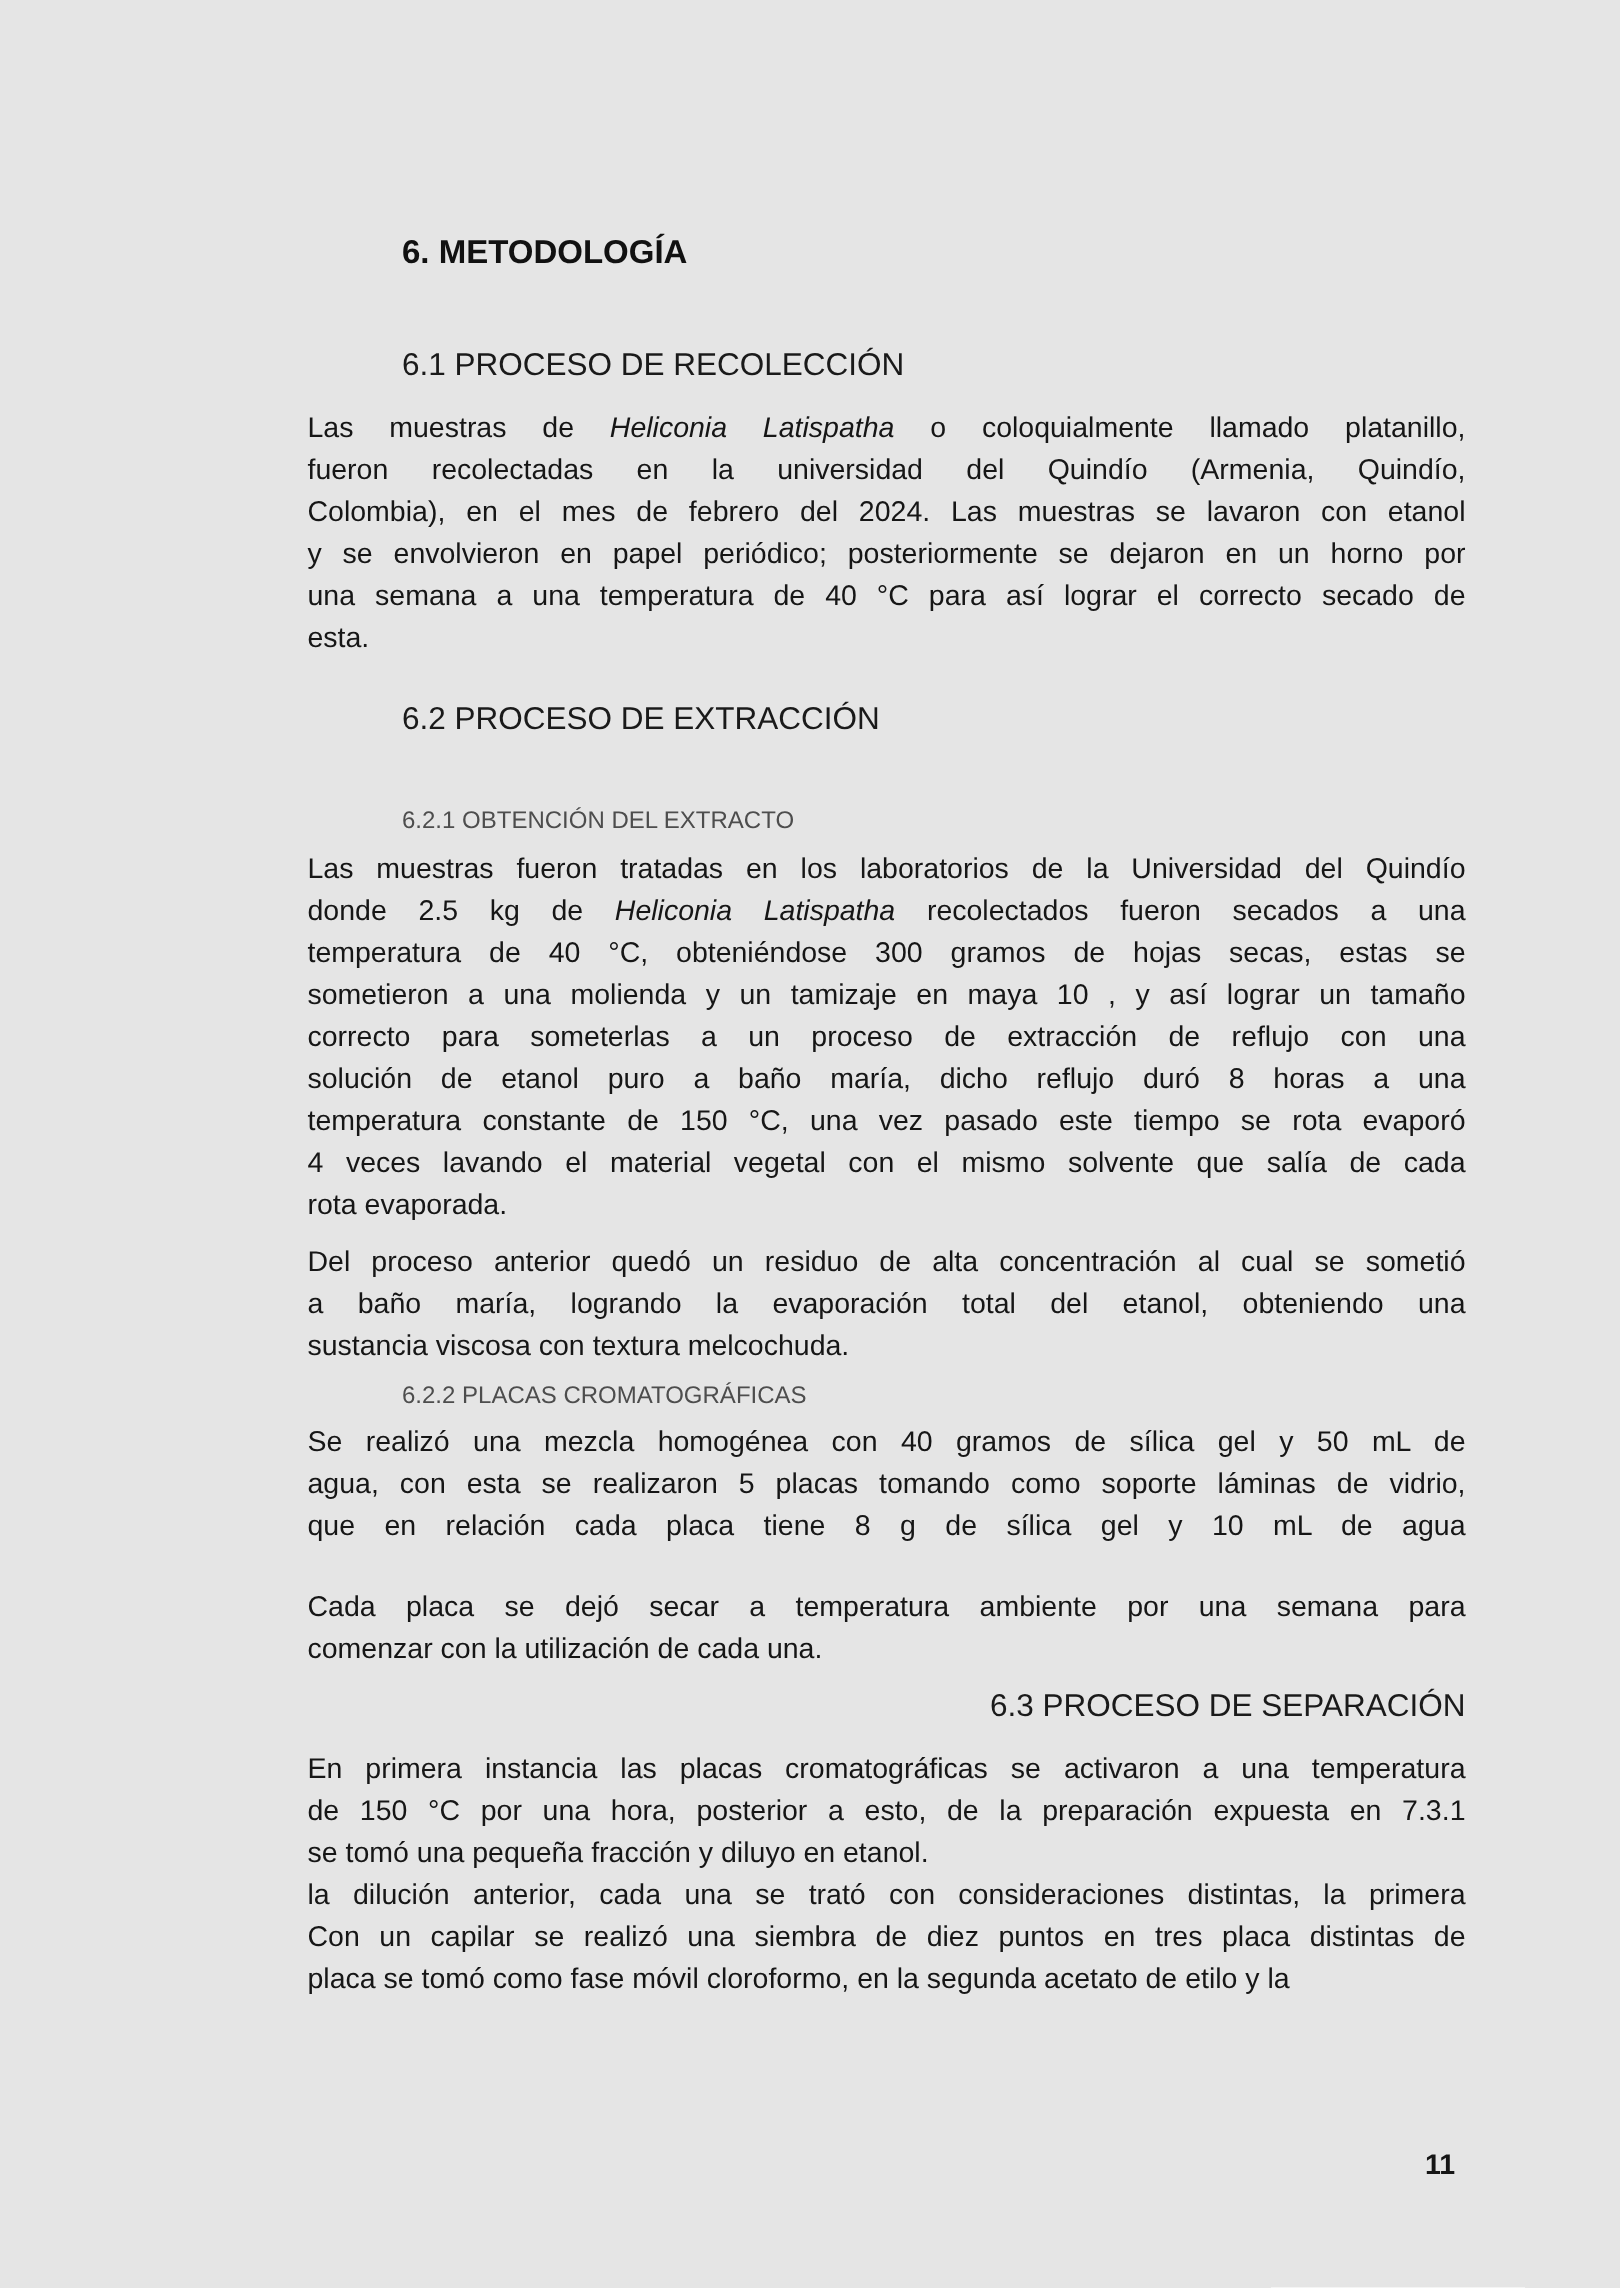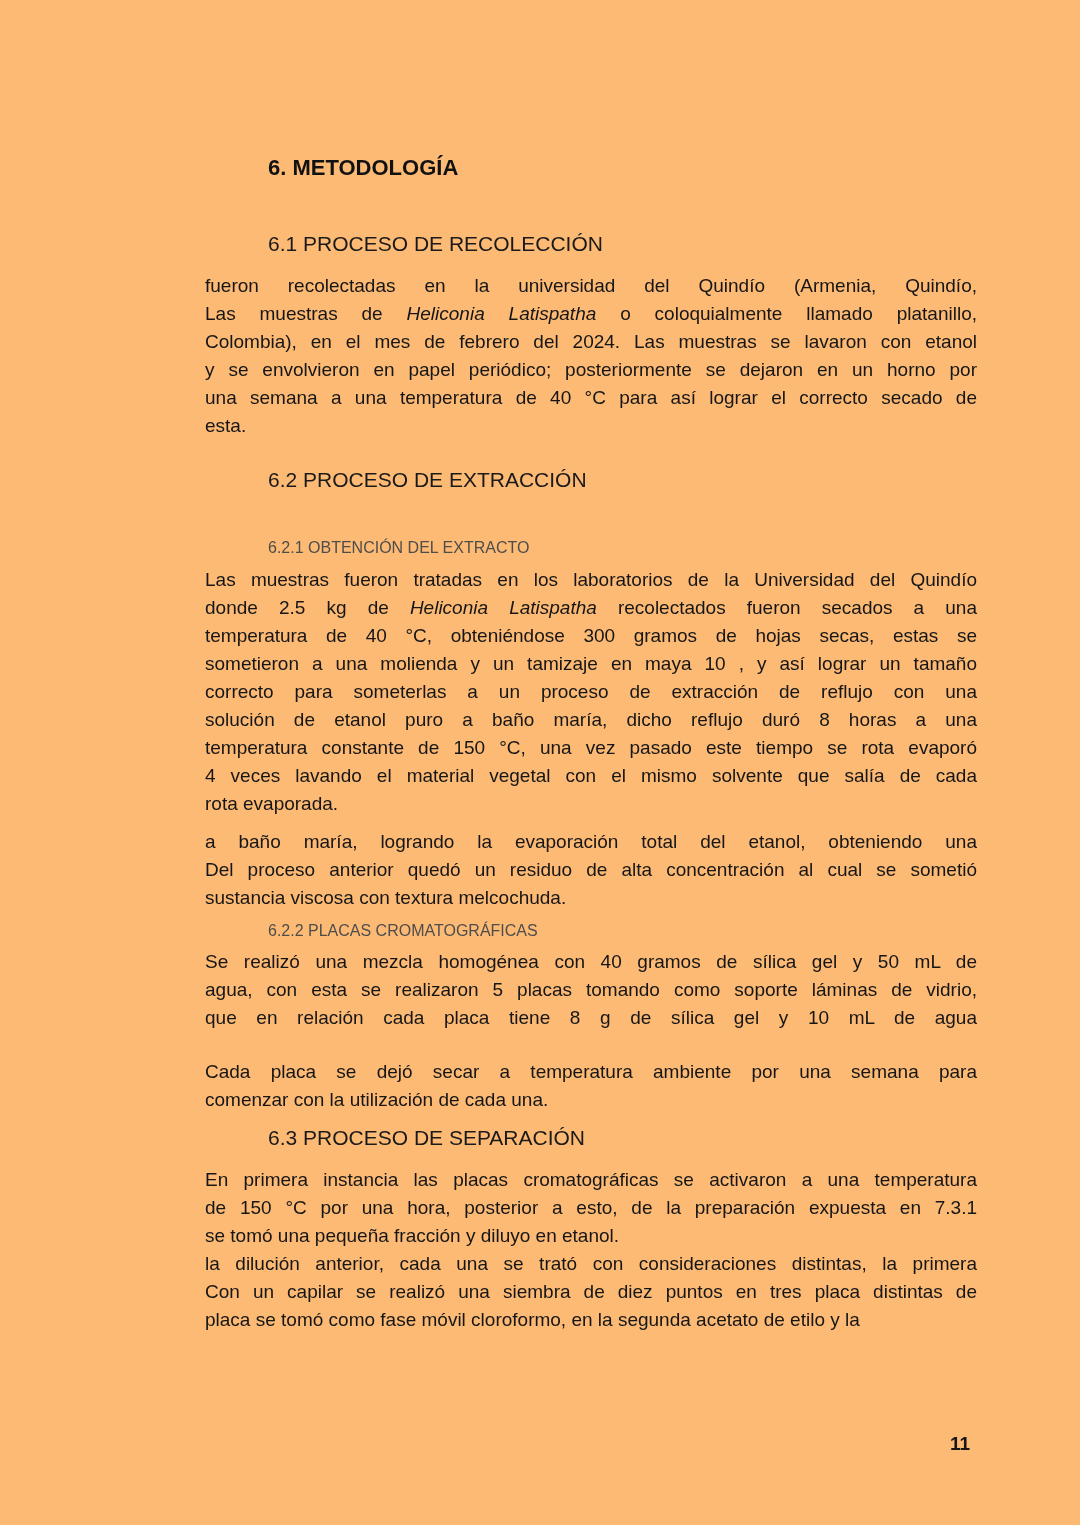--- a/index.html
+++ b/index.html
@@ -1,20 +1,20 @@
 <!DOCTYPE html>
 <html lang="es"><head>
 <meta charset="utf-8">
 <style>
   html, body { margin: 0; padding: 0; background: #ffffff; }
   .page {
     position: relative;
     width: 1080px;
     height: 1525px;
-    background: #fdba74;
+    background: #e5e5e5;
     font-family: "Liberation Sans", "DejaVu Sans", sans-serif;
     color: #161616;
     overflow: hidden;
     box-sizing: border-box;
   }
   .content {
     box-sizing: border-box;
     padding: 153px 103px 0 205px; 
     width: 1080px;
   }
@@ -54,21 +54,21 @@
   
   #doc-blocks > :nth-child(1)  { margin-top: 47px; }
   #doc-blocks > :nth-child(2)  { margin-top: 15px; }
   #doc-blocks > :nth-child(3)  { margin-top: 26px; }
   #doc-blocks > :nth-child(4)  { margin-top: 42px; }
   #doc-blocks > :nth-child(5)  { margin-top: 5px;  }
   #doc-blocks > :nth-child(6)  { margin-top: 10px; }
   #doc-blocks > :nth-child(7)  { margin-top: 6px; }
   #doc-blocks > :nth-child(8)  { margin-top: 4px; }
   #doc-blocks > :nth-child(9)  { margin-top: 26px; }
-  #doc-blocks > :nth-child(10) { margin-top: 10px; }
+  #doc-blocks > :nth-child(10) { margin-top: 10px; text-align: right; }
   #doc-blocks > :nth-child(11) { margin-top: 15px; }
   #doc-blocks > :nth-child(12) { margin-top: 0px;  }
   .page-number {
     position: absolute;
     top: 1432px;
     left: 950px;
     font-size: 19px;
     line-height: 24px;
     color: #161616;
     font-weight: bold;
@@ -76,43 +76,43 @@
 </style>
 </head>
 <body>
 
 <div class="page">
   <div class="content">
     <div class="doc-title">6. METODOLOGÍA</div>
     <div id="doc-blocks">
         <div class="heading h2">6.1 PROCESO DE RECOLECCIÓN</div>
         <div class="para">
+          <div class="line just">Las muestras de <em>Heliconia Latispatha</em> o coloquialmente llamado platanillo,</div>
           <div class="line just">fueron recolectadas en la universidad del Quindío (Armenia, Quindío,</div>
-          <div class="line just">Las muestras de <em>Heliconia Latispatha</em> o coloquialmente llamado platanillo,</div>
           <div class="line just">Colombia), en el mes de febrero del 2024. Las muestras se lavaron con etanol</div>
           <div class="line just">y se envolvieron en papel periódico; posteriormente se dejaron en un horno por</div>
           <div class="line just">una semana a una temperatura de 40 °C para así lograr el correcto secado de</div>
           <div class="line">esta.</div>
         </div>
         <div class="heading h2">6.2 PROCESO DE EXTRACCIÓN</div>
         <div class="heading h3">6.2.1 OBTENCIÓN DEL EXTRACTO</div>
         <div class="para">
           <div class="line just">Las muestras fueron tratadas en los laboratorios de la Universidad del Quindío</div>
           <div class="line just">donde 2.5 kg de <em>Heliconia Latispatha</em> recolectados fueron secados a una</div>
           <div class="line just">temperatura de 40 °C, obteniéndose 300 gramos de hojas secas, estas se</div>
           <div class="line just">sometieron a una molienda y un tamizaje en maya 10 , y así lograr un tamaño</div>
           <div class="line just">correcto para someterlas a un proceso de extracción de reflujo con una</div>
           <div class="line just">solución de etanol puro a baño maría, dicho reflujo duró 8 horas a una</div>
           <div class="line just">temperatura constante de 150 °C, una vez pasado este tiempo se rota evaporó</div>
           <div class="line just">4 veces lavando el material vegetal con el mismo solvente que salía de cada</div>
           <div class="line">rota evaporada.</div>
         </div>
         <div class="para">
+          <div class="line just">Del proceso anterior quedó un residuo de alta concentración al cual se sometió</div>
           <div class="line just">a baño maría, logrando la evaporación total del etanol, obteniendo una</div>
-          <div class="line just">Del proceso anterior quedó un residuo de alta concentración al cual se sometió</div>
           <div class="line">sustancia viscosa con textura melcochuda.</div>
         </div>
         <div class="heading h3">6.2.2 PLACAS CROMATOGRÁFICAS</div>
         <div class="para">
           <div class="line just">Se realizó una mezcla homogénea con 40 gramos de sílica gel y 50 mL de</div>
           <div class="line just">agua, con esta se realizaron 5 placas tomando como soporte láminas de vidrio,</div>
           <div class="line just">que en relación cada placa tiene 8 g de sílica gel y 10 mL  de agua</div>
         </div>
         <div class="para">
           <div class="line just">Cada placa se dejó secar a temperatura ambiente por una semana para</div>

